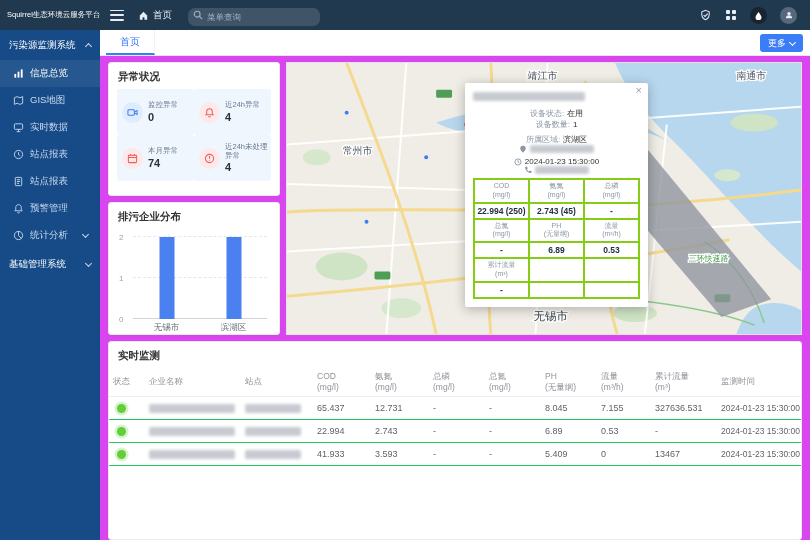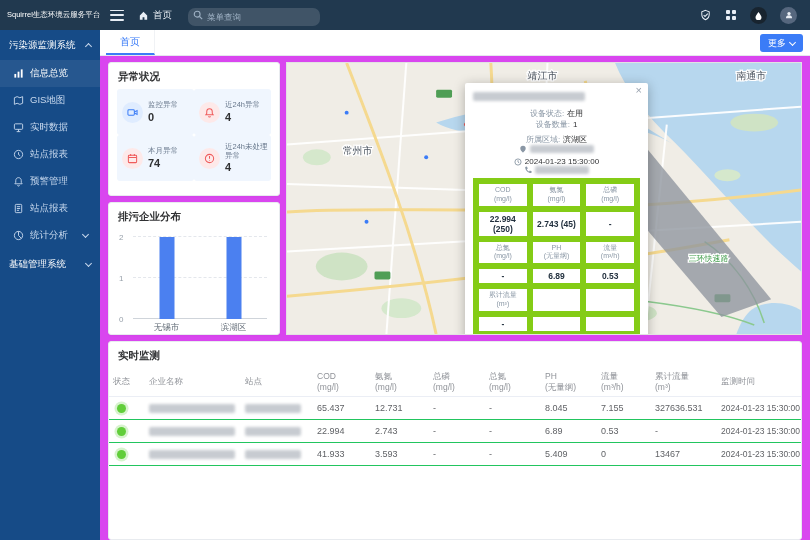--- a/index.html
+++ b/index.html
@@ -76,21 +76,21 @@
   
   .popup{position:absolute;left:178px;top:20px;width:183px;background:#fff;border-radius:2px;box-shadow:0 2px 12px rgba(0,0,0,.28);padding:7px 8px 8px;z-index:6;}
   .popup-close{position:absolute;right:6px;top:1px;font-size:11px;color:#98a2ae;cursor:pointer;}
   .blur{display:inline-block;background:#c7cbd1;border-radius:2px;filter:blur(1.6px);vertical-align:middle;}
   .popup-title{width:112px;height:9px;margin-bottom:7px;}
   .popup-row{display:flex;margin-bottom:4px;font-size:8px;color:#606266;align-items:center;flex-direction:column;}
   .popup-row .half{flex:1;display:flex;align-items:center;gap:3px;min-width:0;}
   .p-label{color:#8a97a5;}
   .p-val{color:#303133;}
   .popup-table{width:100%;border-collapse:collapse;margin-top:3px;table-layout:fixed;}
-  .popup-table td{border:6px solid #84cc16;text-align:center;vertical-align:middle;}
+  .popup-table td{border:2px solid #84cc16;text-align:center;vertical-align:middle;}
   .pt-h{font-size:7px;color:#8a97a5;padding:2px 1px;line-height:1.25;height:18px;}
   .pt-h span{display:block;}
   .pt-v{font-size:8.5px;font-weight:bold;color:#22303e;padding:2px 1px;height:15px;}
 
   
   .rt-card{left:8px;right:8px;top:285px;bottom:0;overflow:hidden;}
   .rt-table{width:100%;border-collapse:collapse;table-layout:fixed;margin-top:1px;}
   .rt-table th{font-size:8.5px;font-weight:normal;color:#909399;text-align:left;padding:2px 4px 4px;border-bottom:1px solid #ebeef5;line-height:1.25;vertical-align:middle;}
   .rt-table th .unit{display:block;}
   .rt-table td{font-size:9px;color:#606266;padding:0 4px;height:23px;border-bottom:1px solid #22c55e;white-space:nowrap;overflow:hidden;}
@@ -176,31 +176,31 @@
   </div>
   <div class="side-item">
     <svg class="ic" viewBox="0 0 12 12" fill="none" stroke="currentColor" stroke-width="1">
         <circle cx="6" cy="6" r="4.5"></circle>
         <path d="M6 3.5V6l1.8 1.3"></path>
       </svg>
     <span>站点报表</span>
   </div>
   <div class="side-item">
     <svg class="ic" viewBox="0 0 12 12" fill="none" stroke="currentColor" stroke-width="1">
+        <rect x="2.5" y="1.5" width="7" height="9" rx="1"></rect>
+        <path d="M4.2 4h3.6M4.2 6h3.6M4.2 8h2.4"></path>
+      </svg>
+    <span>站点报表</span>
+  </div>
+  <div class="side-item">
+    <svg class="ic" viewBox="0 0 12 12" fill="none" stroke="currentColor" stroke-width="1">
         <path d="M6 1.8c-1.9 0-3 1.4-3 3.2v2L2 8.5h8L9 7V5c0-1.8-1.1-3.2-3-3.2z"></path>
         <path d="M5 10a1 1 0 0 0 2 0"></path>
       </svg>
     <span>预警管理</span>
-  </div>
-  <div class="side-item">
-    <svg class="ic" viewBox="0 0 12 12" fill="none" stroke="currentColor" stroke-width="1">
-        <rect x="2.5" y="1.5" width="7" height="9" rx="1"></rect>
-        <path d="M4.2 4h3.6M4.2 6h3.6M4.2 8h2.4"></path>
-      </svg>
-    <span>站点报表</span>
   </div>
   <div class="side-item">
     <svg class="ic" viewBox="0 0 12 12" fill="none" stroke="currentColor" stroke-width="1">
         <circle cx="6" cy="6" r="4.5"></circle>
         <path d="M6 1.5V6l3.2 3.2"></path>
       </svg>
     <span>统计分析</span>
     <span class="chev down"></span>
   </div>
   <div class="side-section">

